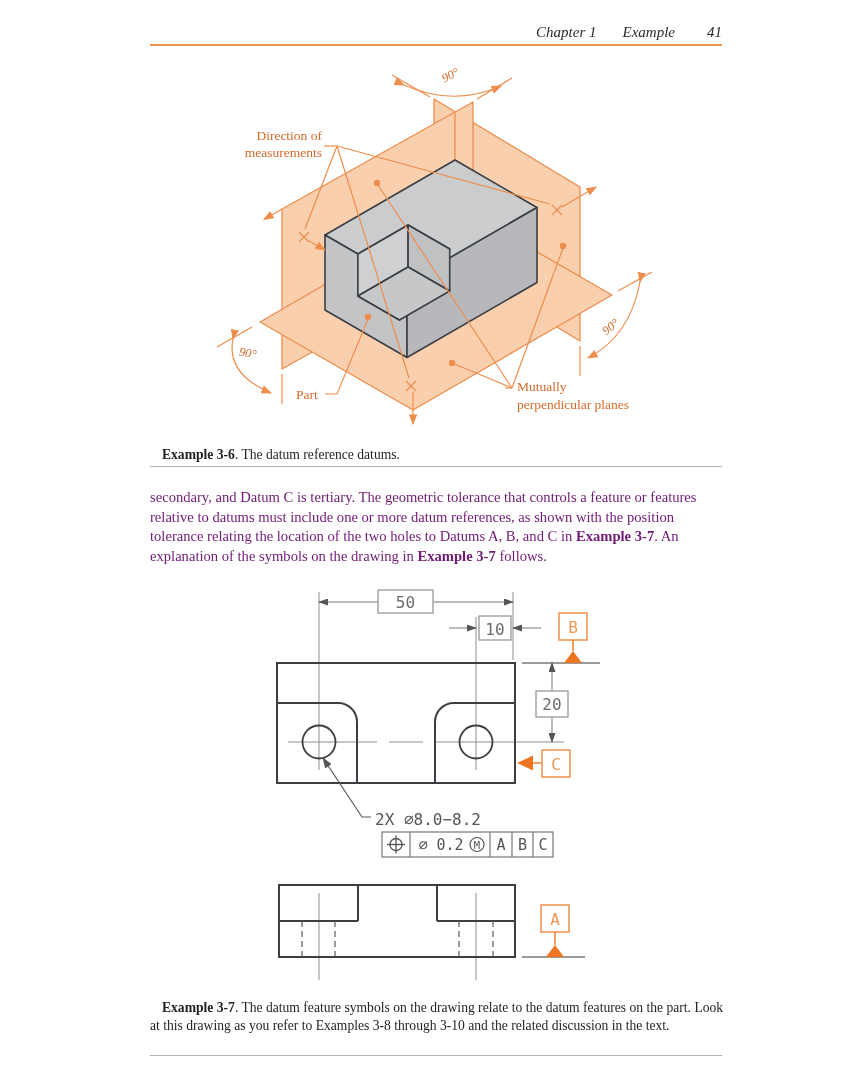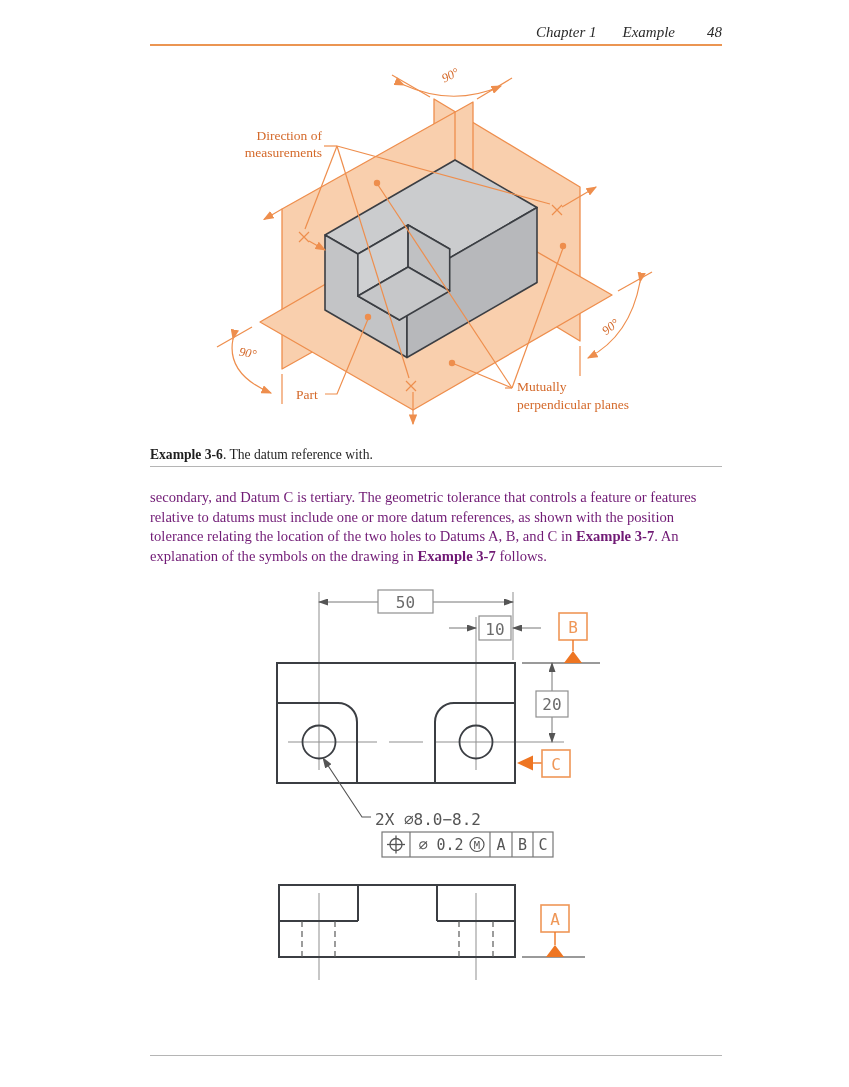--- a/index.html
+++ b/index.html
@@ -5,39 +5,39 @@
   html,body{margin:0;padding:0;background:#e8e8e8;}
   .page{position:relative;width:849px;height:1087px;background:#ffffff;margin:0 auto;
         font-family:"Liberation Serif", serif; overflow:hidden;}
   .hdr{position:absolute;left:150px;top:24px;width:572px;text-align:right;
        font-style:italic;font-size:15px;color:#2b2b2b;}
   .hdr .gap1{display:inline-block;width:26px;}
   .hdr .gap2{display:inline-block;width:32px;}
   .rule-orange{position:absolute;left:150px;top:44px;width:572px;height:2px;background:#eb9552;}
   .rule-gray{position:absolute;left:150px;height:1px;background:#b5b5b5;}
   .caption{position:absolute;left:150px;width:580px;font-size:13.6px;line-height:17.6px;color:#1f1f1f;}
-  .caption b{font-weight:bold;}
+  .caption b{font-weight:bold;margin-left:12px;}
   .bodytext{position:absolute;left:150px;top:488px;width:580px;font-size:14.6px;
             line-height:19.6px;color:#701a75;}
   .bodytext b{font-weight:bold;}
   svg{position:absolute;left:0;top:0;}
   svg text{user-select:none;}
   .figlabel{font-family:"Liberation Serif",serif;font-size:13.5px;fill:#d4692a;}
   .figangle{font-family:"Liberation Serif",serif;font-style:italic;font-size:12.5px;fill:#d4692a;}
   .dimtxt{font-family:"DejaVu Sans Mono",monospace;font-size:16px;fill:#6b6b6b;}
   .engtxt{font-family:"DejaVu Sans Mono",monospace;font-size:15px;fill:#555555;}
   .datumtxt{font-family:"DejaVu Sans Mono",monospace;font-size:16px;fill:#ef9757;}
 </style>
 </head>
 <body>
 
 <div class="page">
 
   <div class="hdr">
-    <span>Chapter 1</span><span class="gap1"></span><span>Example</span><span class="gap2"></span><span>48</span>
+    <span>Chapter 1</span><span class="gap1"></span><span>Example</span><span class="gap2"></span><span>41</span>
   </div>
   <div class="rule-orange"></div>
 
   <svg width="849" height="1087" viewBox="0 0 849 1087">
     <defs>
       <marker id="oarr" markerWidth="9" markerHeight="7" refX="8" refY="3.5" orient="auto">
         <path d="M0,0 L9,3.5 L0,7 Z" fill="#ee8e4d"></path>
       </marker>
       <marker id="garr" markerWidth="10" markerHeight="7" refX="9" refY="3.5" orient="auto">
         <path d="M0,0 L10,3.5 L0,7 Z" fill="#555555"></path>
@@ -226,21 +226,24 @@
       <g>
         <rect x="541" y="905" width="28" height="27" fill="#fff" stroke="#ef9757" stroke-width="1.6"></rect>
         <text class="datumtxt" x="555" y="925" text-anchor="middle">A</text>
         <line x1="555" y1="932" x2="555" y2="945" stroke="#ee7522" stroke-width="1.4"></line>
         <path d="M546,957 L564,957 L555,945 Z" fill="#ee7522"></path>
       </g>
     </g>
   </svg>
 
   <div class="caption" style="top:446px;">
-    <b>Example 3-6</b><span>. The datum reference with.</span>
+    <b>Example 3-6</b><span>. The datum reference datums.</span>
   </div>
   <div class="rule-gray" style="top:466px;width:572px;"></div>
 
   <div class="bodytext"><span>secondary, and Datum C is tertiary. The geometric tolerance that controls a feature or features relative to datums must include one or more datum references, as shown with the position tolerance relating the location of the two holes to Datums A, B, and C in </span><b>Example 3-7</b><span>. An explanation of the symbols on the drawing in </span><b>Example 3-7</b><span> follows.</span></div>
 
+  <div class="caption" style="top:999px;">
+    <b>Example 3-7</b><span>. The datum feature symbols on the drawing relate to the datum features on the part. Look at this drawing as you refer to Examples 3-8 through 3-10 and the related discussion in the text.</span>
+  </div>
   <div class="rule-gray" style="top:1055px;width:572px;"></div>
 
 </div>
 
 </body></html>

